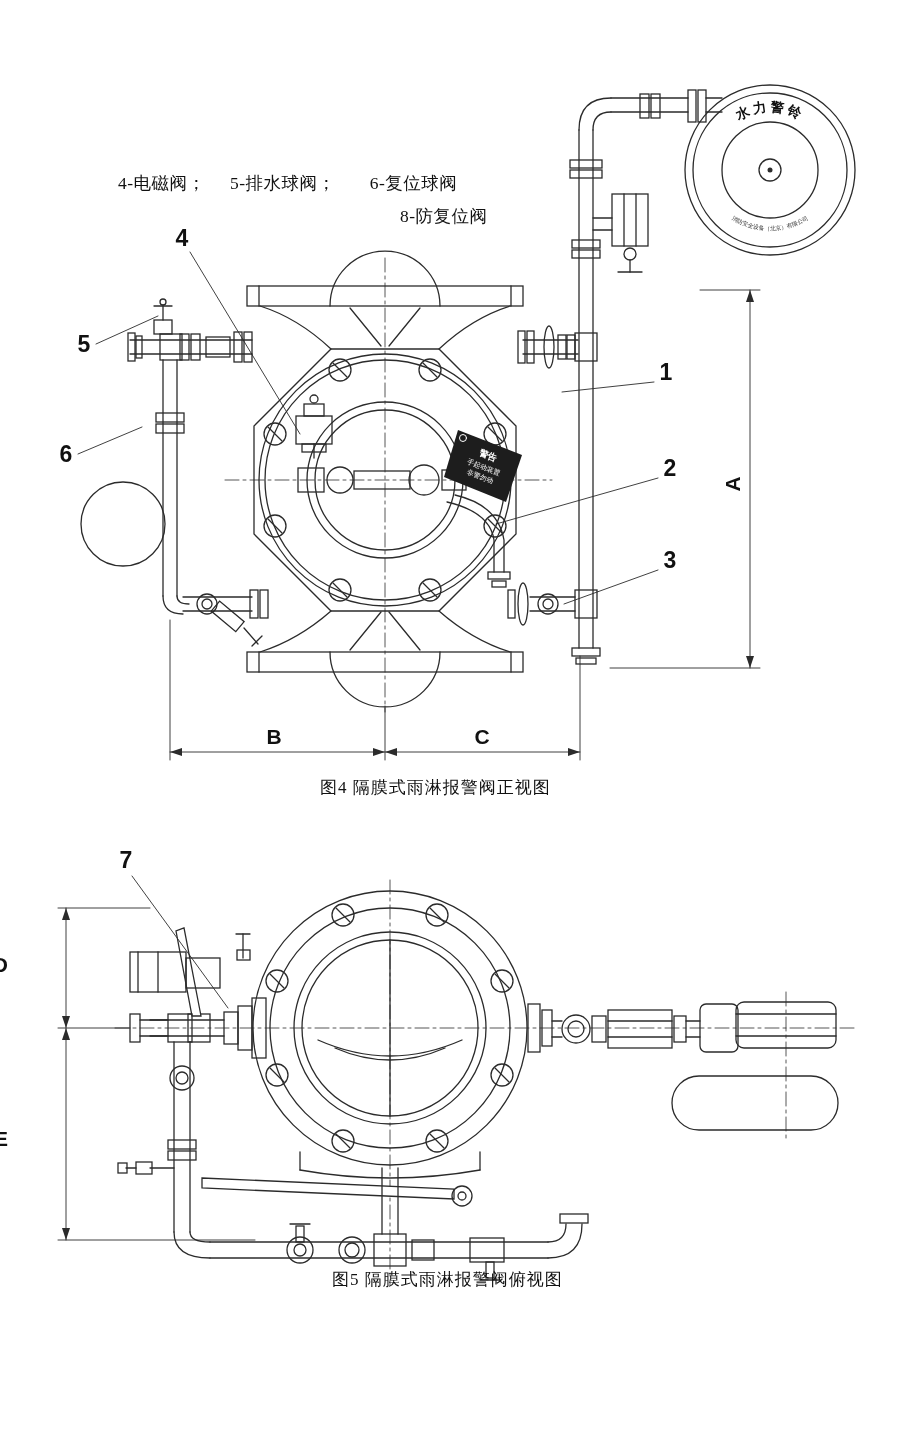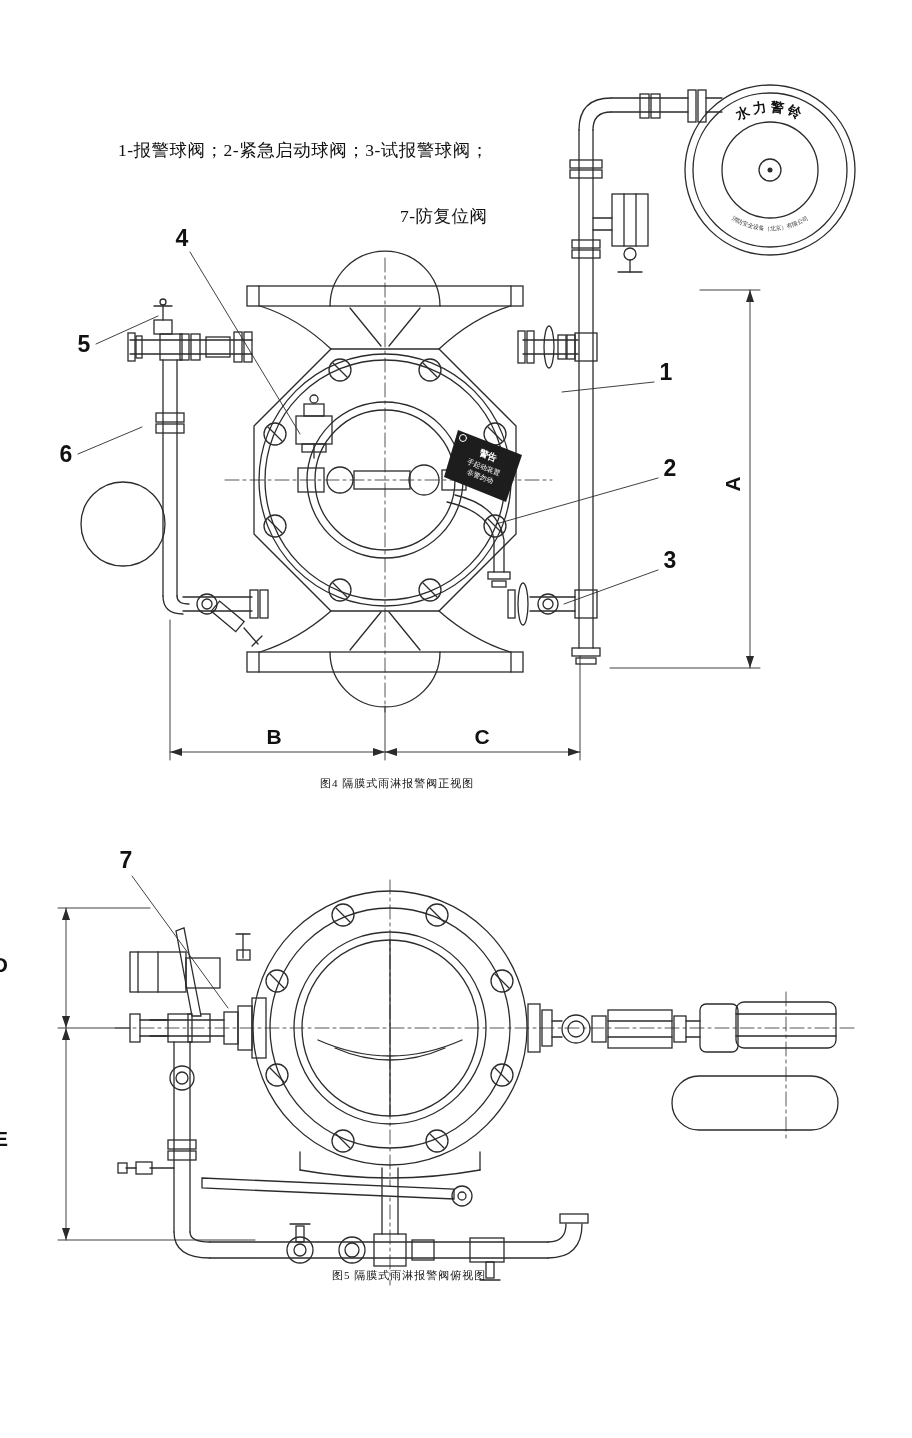--- a/index.html
+++ b/index.html
@@ -1,33 +1,33 @@
 <!DOCTYPE html>
 <html><head>
 <meta charset="utf-8">
 <style>
   html,body{margin:0;padding:0;background:#fff;}
   .page{position:relative;width:912px;height:1438px;background:#ffffff;overflow:hidden;
         font-family:"Liberation Serif","DejaVu Serif",serif;}
   .legend-line{position:absolute;font-size:17.5px;color:#111;white-space:pre;letter-spacing:.5px;}
-  .caption{position:absolute;font-size:11px;color:#111;letter-spacing:1px;}
+  .caption{position:absolute;font-size:17px;color:#111;letter-spacing:1px;}
   svg{position:absolute;left:0;top:0;}
   svg text{font-family:"Liberation Sans","DejaVu Sans",sans-serif;}
   .callout{font-size:23px;font-weight:600;fill:#111;}
   .dimletter{font-size:21px;font-weight:600;fill:#111;}
   .thin{stroke-width:.9;}
   .cl{stroke-dasharray:14 4 3 4;stroke-width:.8;}
 </style>
 </head>
 <body>
 
 <div class="page">
 
-  <div class="legend-line" style="left:118px;top:138px">1-报警球阀；2-紧急启动球阀；3-试报警球阀；</div>
-  <div class="legend-line" style="left:400px;top:204px">7-防复位阀</div>
+  <div class="legend-line" style="left:118px;top:171px">4-电磁阀；     5-排水球阀；       6-复位球阀</div>
+  <div class="legend-line" style="left:400px;top:204px">8-防复位阀</div>
 
   <svg width="912" height="1438" viewBox="0 0 912 1438">
     <g stroke="#2b2b2b" fill="none" stroke-width="1.3" stroke-linecap="round">
 
       <g class="cl">
         <line x1="385" y1="258" x2="385" y2="712"></line>
         <line x1="225" y1="480" x2="552" y2="480"></line>
       </g>
 
       <g>

